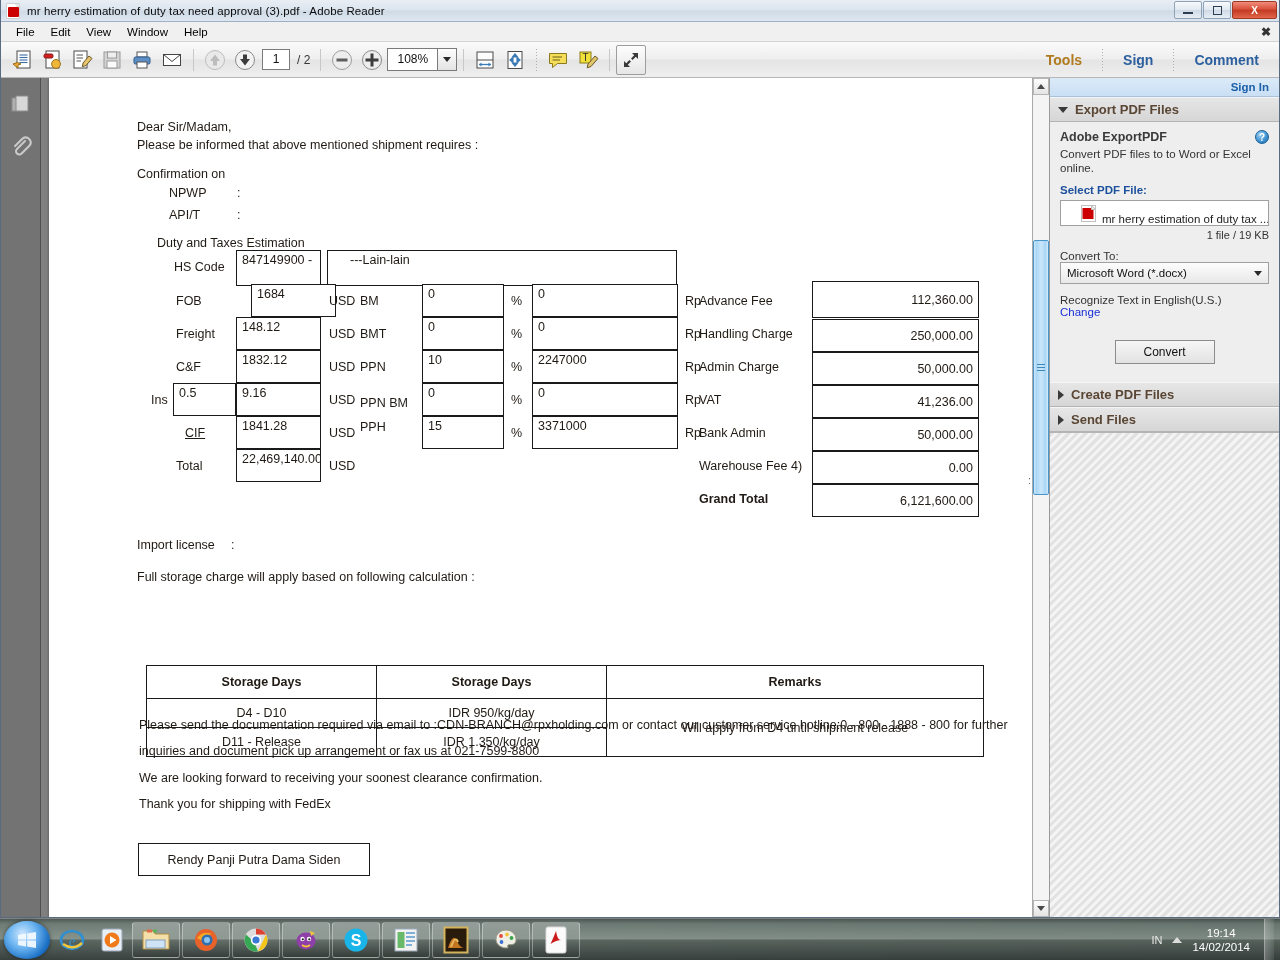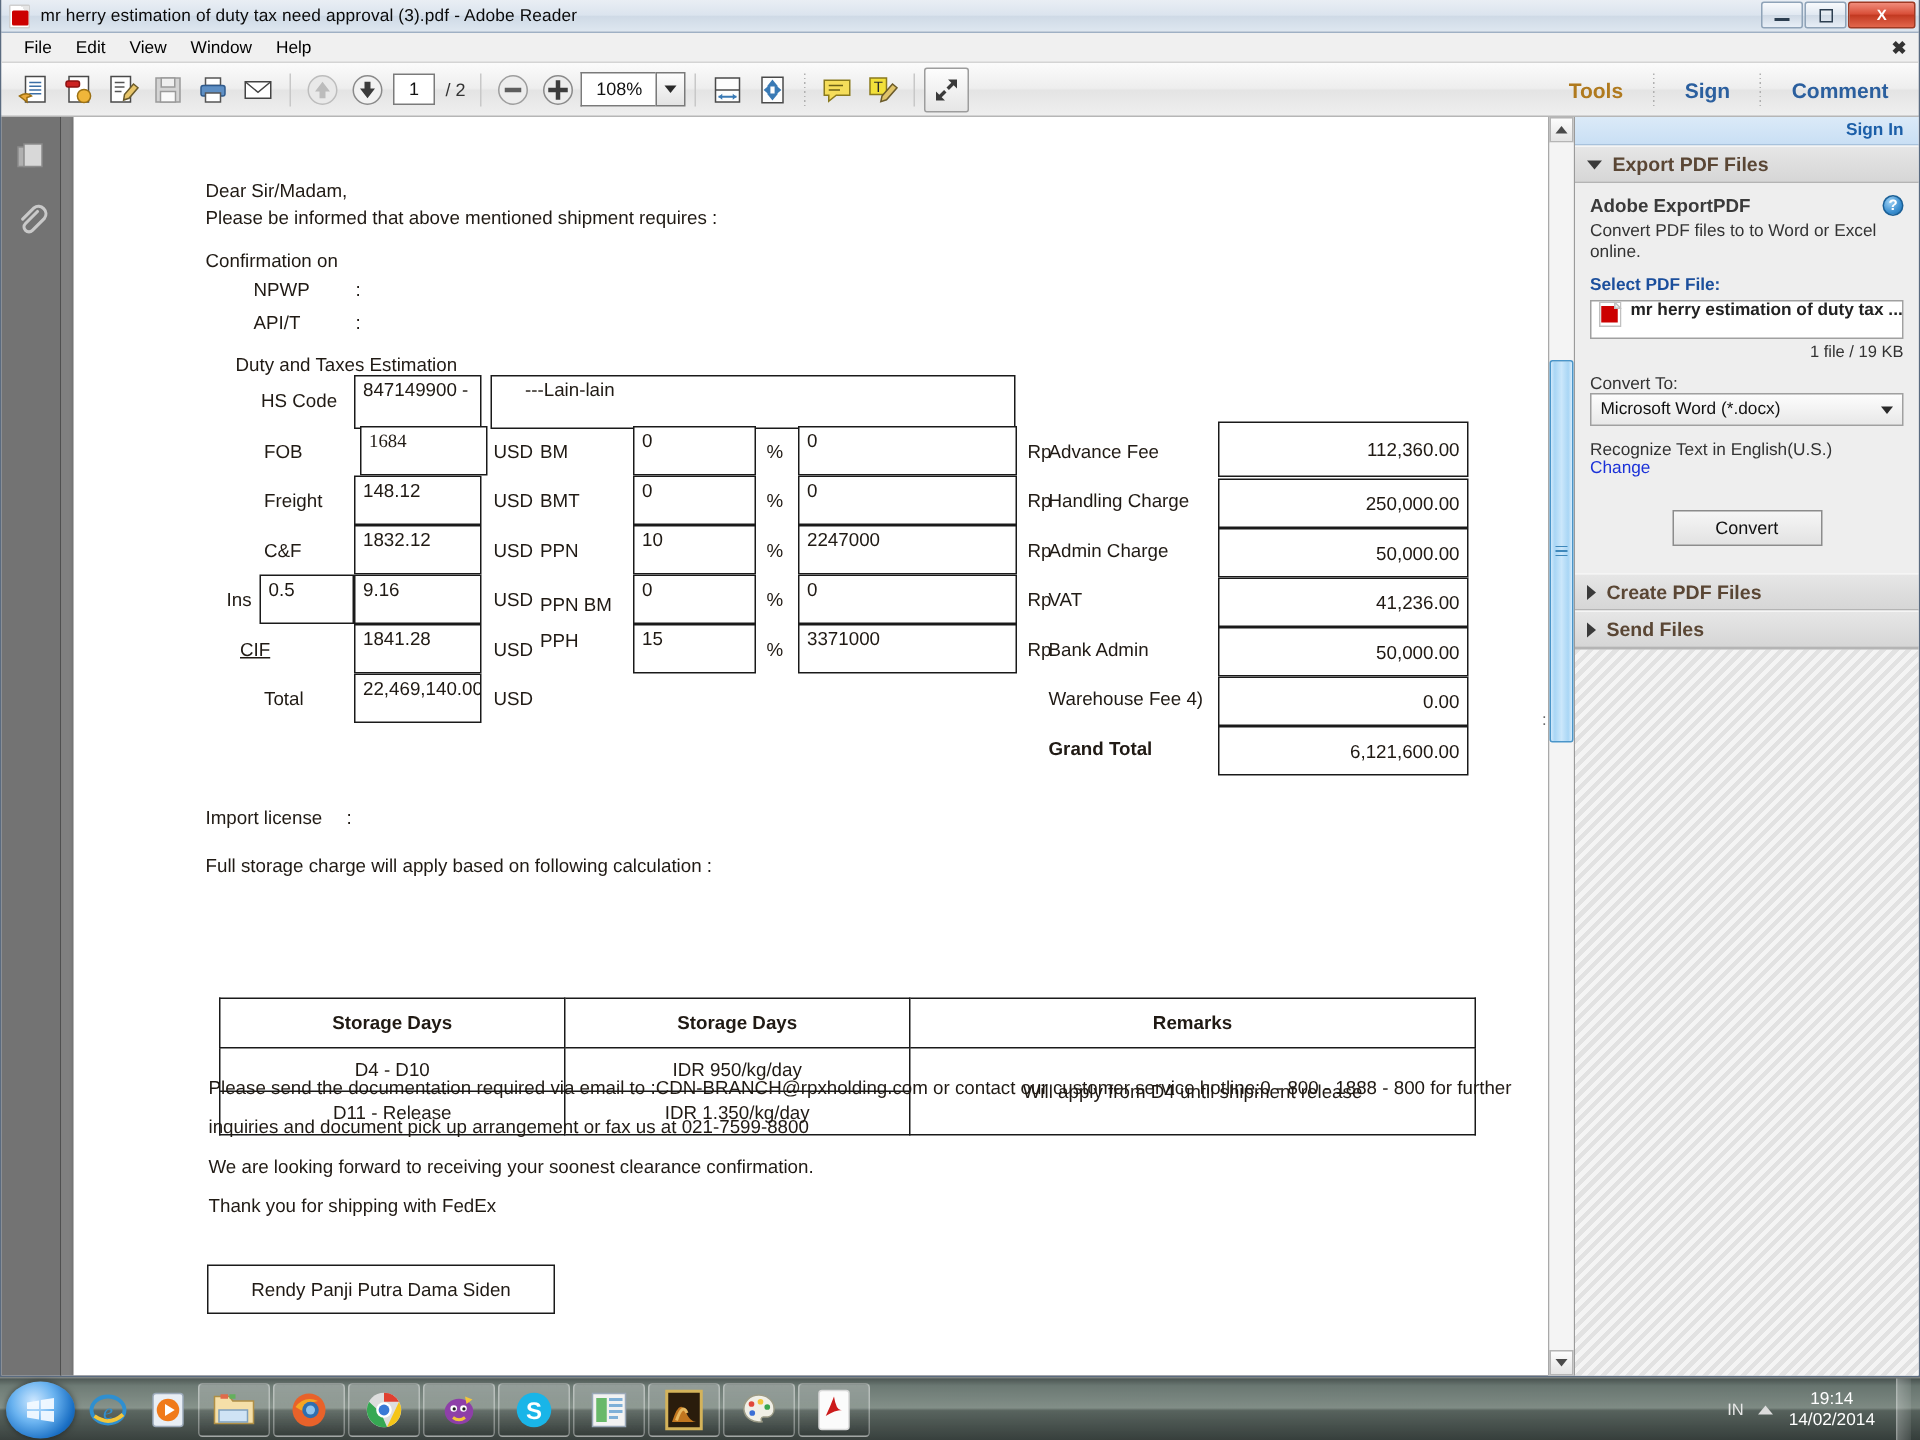--- a/index.html
+++ b/index.html
@@ -213,21 +213,21 @@
     width:14px;height:14px;border-radius:50%;
     background: radial-gradient(circle at 35% 30%, #9fd2f5 0%, #3b8fd0 60%, #1e6fae 100%);
     color:#fff;font-size:10px;font-weight:bold;display:flex;align-items:center;justify-content:center;
     border:1px solid #1a5f96;
   }
   .pb-desc { font-size:11.5px; color:#333; line-height:14px; margin-top:3px; }
   .pb-label { font-size:11.5px; color:#1c4f9c; font-weight:bold; margin-top:9px; }
   .pb-label.plain { color:#333; font-weight:normal; }
   .file-box {
     margin-top:4px; height:26px; background:#fff; border:1px solid #a0a0a0;
-    display:flex; align-items:flex-start; padding-left:5px; gap:6px;font-weight:bold;
+    display:flex; align-items:flex-end; padding-left:20px; gap:6px;
   }
   .file-box .fname { font-size:11.5px; color:#222; white-space:nowrap; overflow:hidden; }
   .file-size { font-size:11px; color:#333; text-align:right; margin-top:3px; }
   .select-box {
     margin-top:0; height:22px; background:linear-gradient(to bottom,#fdfdfd,#e8e8e8);
     border:1px solid #a0a0a0; display:flex; align-items:center; justify-content:space-between;
     padding: 0 6px 0 6px; font-size:11.5px; color:#111;
   }
   .ocr-line { font-size:11.5px; color:#333; margin-top:10px; }
   .ocr-change { font-size:11.5px; color:#1b31d8; text-decoration:none; display:block; }
@@ -480,37 +480,37 @@
           <div class="t" style="left:120px;top:130px;">API/T</div>
           <div class="t" style="left:188px;top:130px;">:</div>
 
           <div class="t" style="left:108px;top:158px;">Duty and Taxes Estimation</div>
 
           <div class="t" style="left:125px;top:182px;">HS Code</div>
           <div class="cell" style="left:187px;top:172px;width:85px;height:36px;">847149900 -</div>
           <div class="cell" style="left:278px;top:172px;width:350px;height:36px;padding-left:22px;">---Lain-lain</div>
 
           <div class="t" style="left:127px;top:216px;">FOB</div>
-          <div class="cell" style="left:191px;top:206px;width:85px;height:33px;font-family:Liberation Serif, serif;">1684</div>
+          <div class="cell" style="left:202px;top:206px;width:85px;height:33px;">1684</div>
           <div class="t" style="left:280px;top:216px;">USD</div>
 
           <div class="t" style="left:127px;top:249px;">Freight</div>
           <div class="cell" style="left:187px;top:239px;width:85px;height:33px;">148.12</div>
           <div class="t" style="left:280px;top:249px;">USD</div>
 
           <div class="t" style="left:127px;top:282px;">C&amp;F</div>
           <div class="cell" style="left:187px;top:272px;width:85px;height:33px;">1832.12</div>
           <div class="t" style="left:280px;top:282px;">USD</div>
 
           <div class="t" style="left:102px;top:315px;text-align:center;">Ins</div>
           <div class="cell" style="left:124px;top:305px;width:63px;height:33px;">0.5</div>
           <div class="cell" style="left:187px;top:305px;width:85px;height:33px;">9.16</div>
           <div class="t" style="left:280px;top:315px;">USD</div>
 
-          <div class="t" style="left:111px;top:348px;text-decoration:underline;">CIF</div>
+          <div class="t" style="left:136px;top:348px;text-decoration:underline;">CIF</div>
           <div class="cell" style="left:187px;top:338px;width:85px;height:33px;">1841.28</div>
           <div class="t" style="left:280px;top:348px;">USD</div>
 
           <div class="t" style="left:127px;top:381px;">Total</div>
           <div class="cell" style="left:187px;top:371px;width:85px;height:33px;line-height:14px;white-space:normal;">22,469,140.00</div>
           <div class="t" style="left:280px;top:381px;">USD</div>
 
           <div class="t" style="left:311px;top:216px;">BM</div>
           <div class="cell" style="left:373px;top:206px;width:82px;height:33px;">0</div>
           <div class="t" style="left:462px;top:216px;">%</div>

